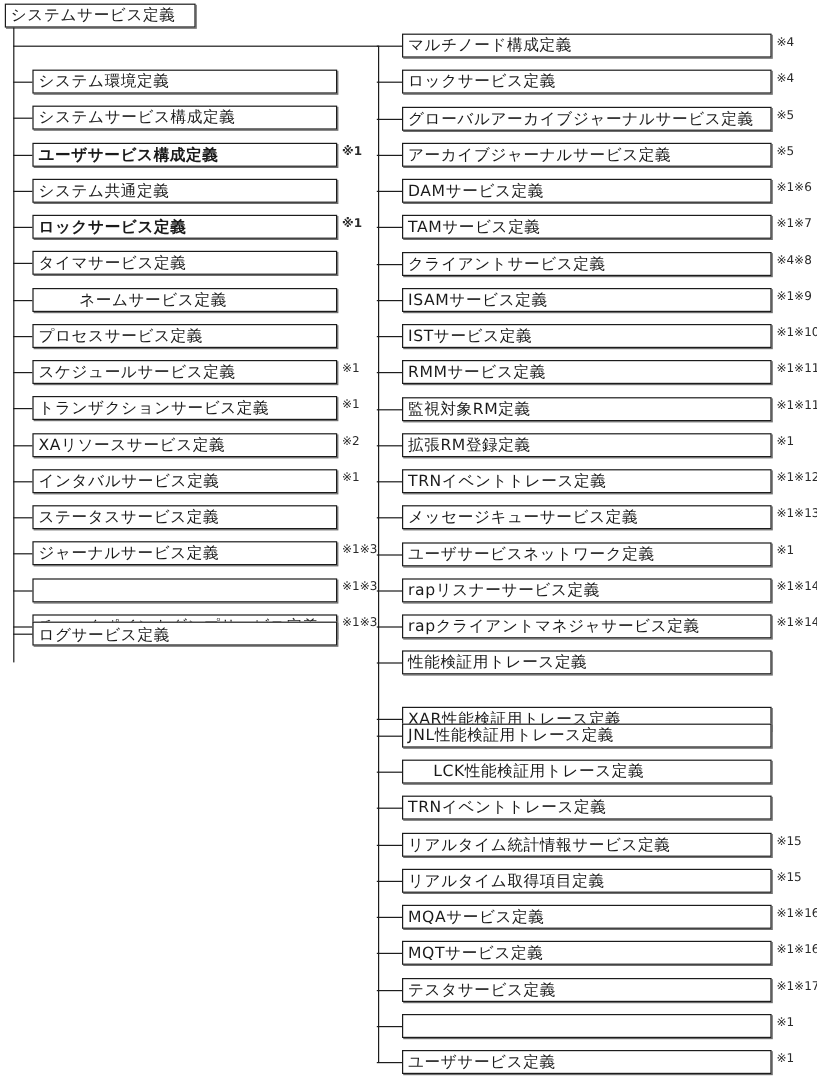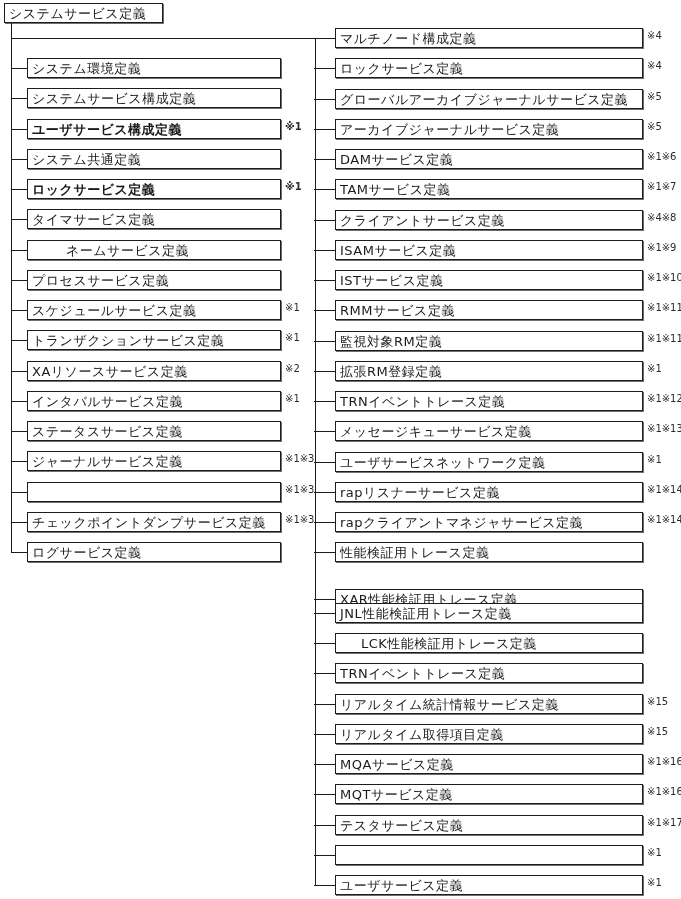--- a/index.html
+++ b/index.html
@@ -136,21 +136,21 @@
   </div>
       <div class="box node" style="top: 423.5px;">
     <span class="stub"></span>
     <span class="note">※1※3</span>
   </div>
       <div class="box node" style="top: 453.75px;">
     <span class="stub"></span>
     <span class="label">チェックポイントダンプサービス定義</span>
     <span class="note">※1※3</span>
   </div>
-      <div class="box node" style="top: 484px; font-family: Liberation Serif, serif;">
+      <div class="box node" style="top: 460px; font-family: Liberation Serif, serif;">
     <span class="stub"></span>
     <span class="label">ログサービス定義</span>
     <span class="note"></span>
   </div>
     </div>
   <div class="col" id="right-col">
       <div class="box node" style="top: 0px;">
     <span class="stub"></span>
     <span class="label">マルチノード構成定義</span>
     <span class="note">※4</span>

